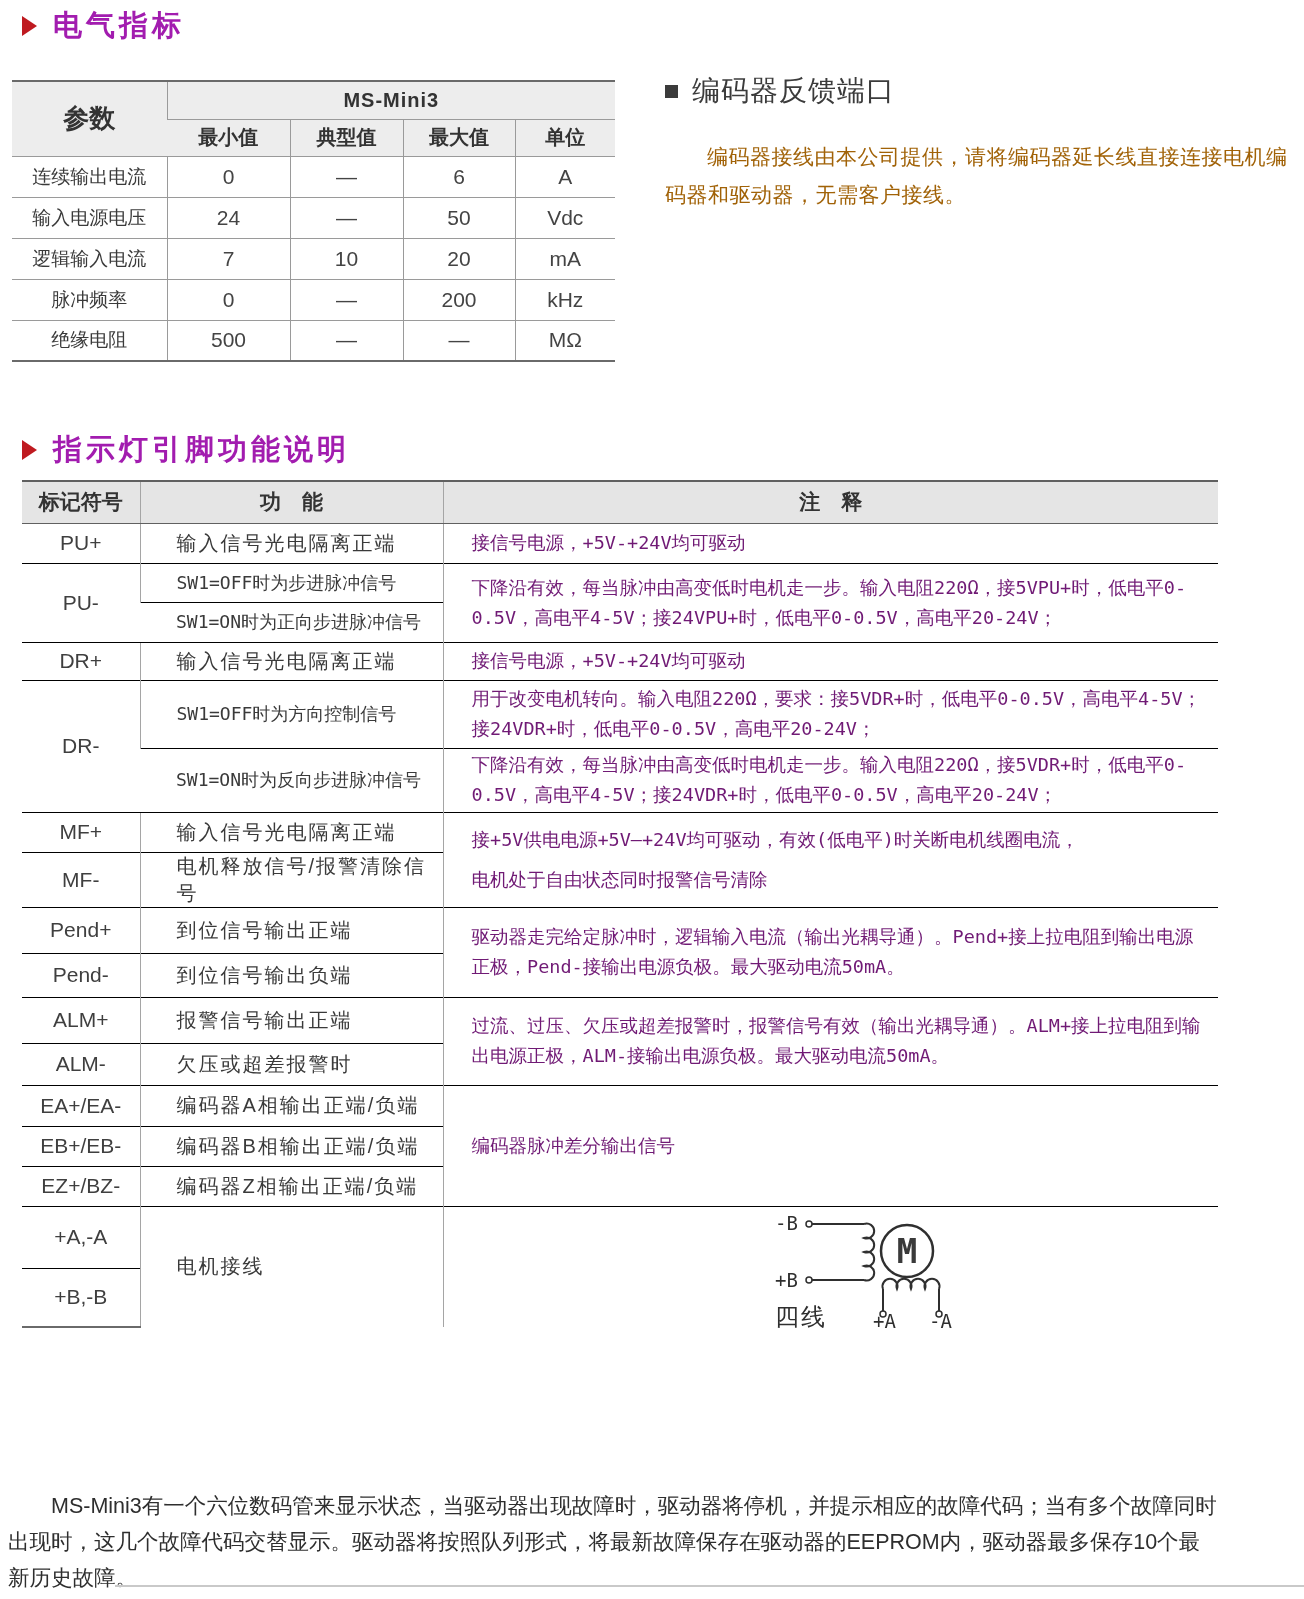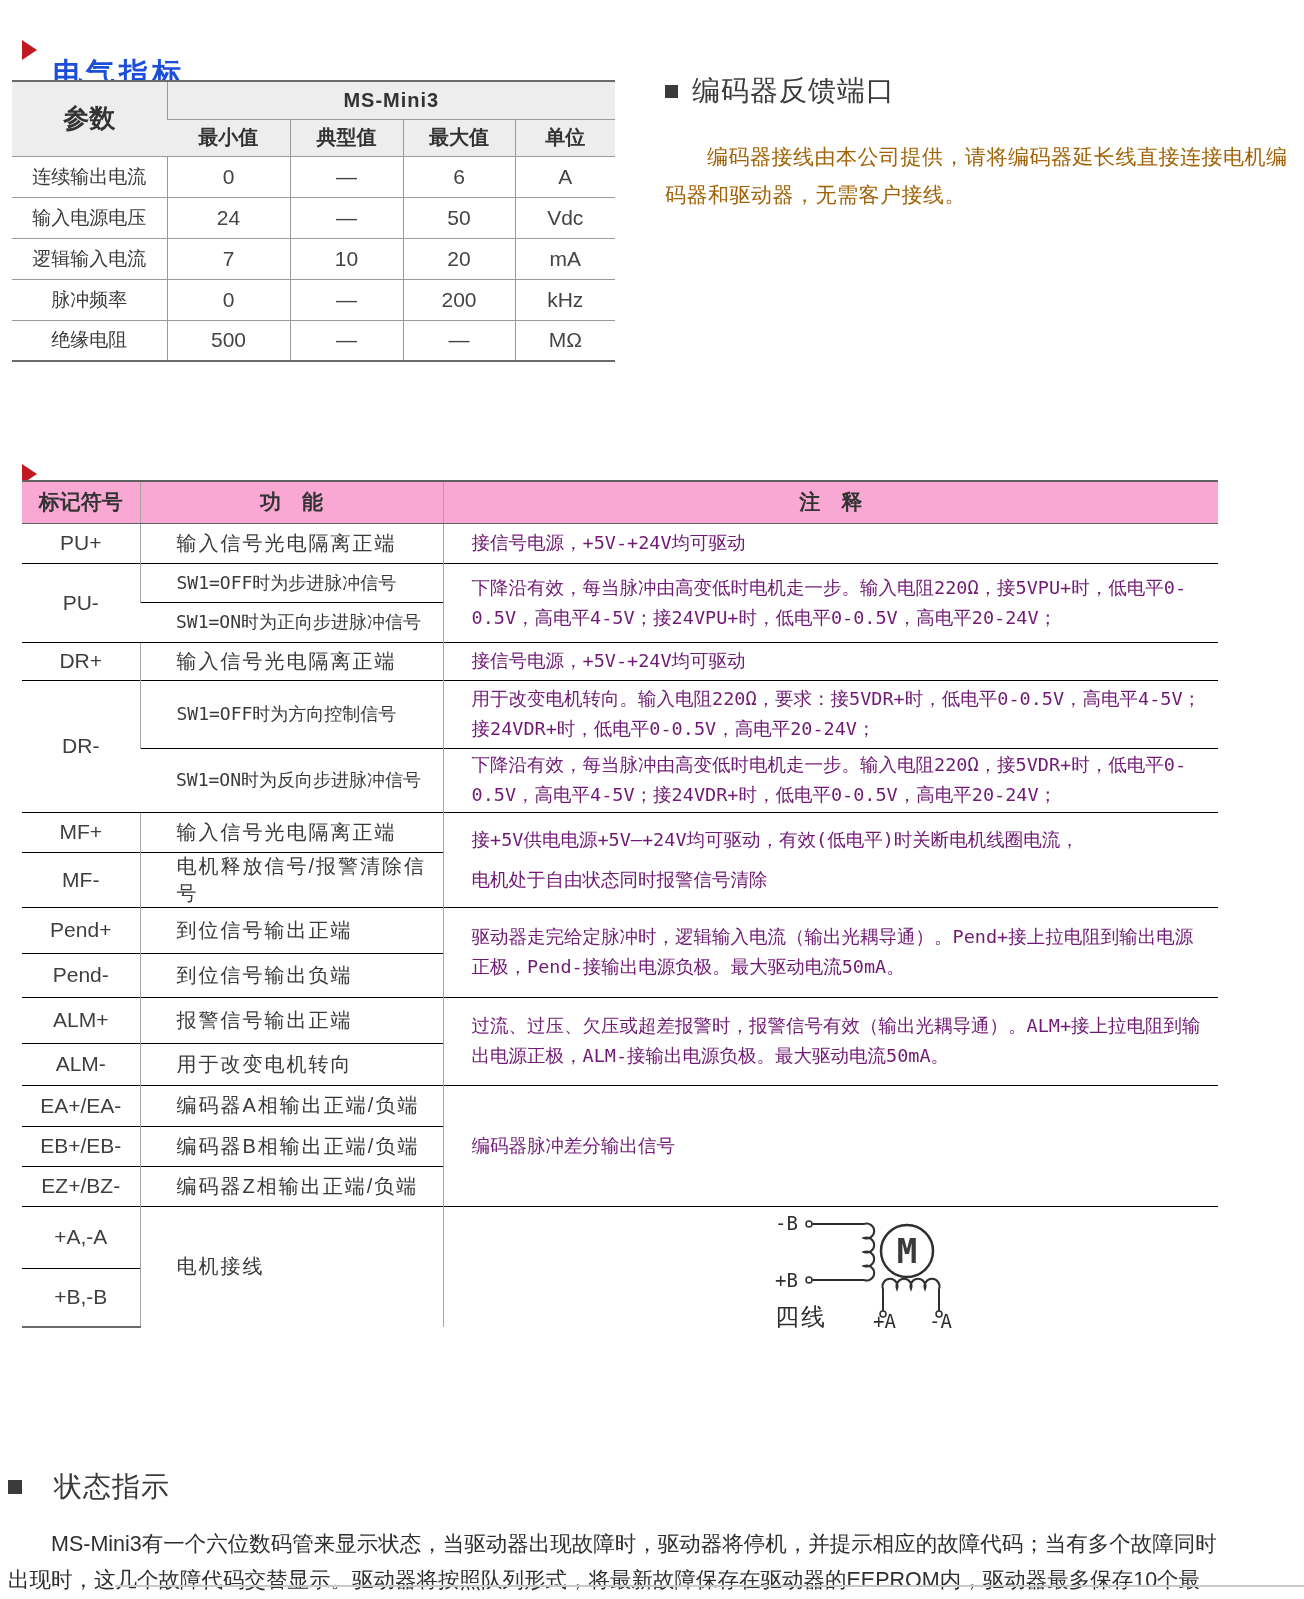--- a/index.html
+++ b/index.html
@@ -3,21 +3,21 @@
 <meta charset="utf-8">
 <style>
   * { margin:0; padding:0; box-sizing:border-box; }
   html,body { background:#ffffff; }
   body { font-family:"Liberation Sans", sans-serif; color:#3a3a3a; }
   .page { position:relative; width:1304px; height:1599px; background:#fff; overflow:hidden; }
 
   
   .sec-title { position:absolute; display:flex; align-items:center; gap:16px; }
   .tri { width:0; height:0; border-left:15px solid #bf1a20; border-top:10px solid transparent; border-bottom:10px solid transparent; }
-  .sec-title .txt { color:#1d4ed8; font-size:29px; font-weight:bold; letter-spacing:4px;margin-top:48px; }
+  .sec-title .txt { color:#a21caf; font-size:29px; font-weight:bold; letter-spacing:4px; }
 
   .sub-head { position:absolute; display:flex; align-items:center; gap:14px; }
   .sq { width:14px; height:14px; background:#3b3b3b; flex:0 0 auto; }
   .sub-head .txt { font-size:28px; color:#3b3b3b; letter-spacing:1px; }
 
   
   table { border-collapse:collapse; table-layout:fixed; }
   .spec-table { position:absolute; left:12px; top:80px; width:603px; font-size:20px; }
   .spec-table td { text-align:center; vertical-align:middle; }
   .spec-table td + td { border-left:1px solid #9a9a9a; }
@@ -32,21 +32,21 @@
   .spec-table tr.last td { border-bottom:2px solid #6a6a6a; }
 
   
   .enc { position:absolute; left:665px; top:72px; width:632px; }
   .enc .body { margin-top:28px; font-size:21px; line-height:38px; color:#a16207; text-indent:2em; letter-spacing:0.5px; }
 
   
   .pin-table { position:absolute; left:22px; top:480px; width:1196px; }
   .pin-table td { vertical-align:middle; border-top:1px solid #000000; }
   .pin-table td + td { border-left:1px solid #a5a5a5; }
-  .pin-table tr.head td { background:#f9a8d4; border-top:2px solid #606060; border-bottom:1px solid #606060; font-size:21px; font-weight:bold; text-align:center; color:#333; height:42px; }
+  .pin-table tr.head td { background:#e5e5e5; border-top:2px solid #606060; border-bottom:1px solid #606060; font-size:21px; font-weight:bold; text-align:center; color:#333; height:42px; }
   .pin-table tr.foot-line td { border-bottom:2px solid #6a6a6a; }
   .sym { text-align:center; font-size:21px; color:#3f3f3f; }
   .fn  { padding-left:36px; font-size:20px; letter-spacing:2px; color:#3a3a3a; }
   .fn.sw { font-family:"DejaVu Sans Mono", monospace; font-size:18px; letter-spacing:0; }
   .nt  { padding-left:28px; padding-right:8px; font-family:"DejaVu Sans Mono", monospace; font-size:18.5px; line-height:30px; color:#701a75; }
   .mf-line { line-height:40px; }
 
   
   .diagram-wrap { position:relative; height:120px; }
   .diagram { position:absolute; left:295px; top:2px; }
@@ -201,21 +201,21 @@
         <td class="sym">Pend-</td>
         <td class="fn">到位信号输出负端</td>
       </tr>
       <tr style="height:46px">
         <td class="sym">ALM+</td>
         <td class="fn">报警信号输出正端</td>
         <td class="nt" rowspan="2">过流、过压、欠压或超差报警时，报警信号有效（输出光耦导通）。ALM+接上拉电阻到输出电源正极，ALM-接输出电源负极。最大驱动电流50mA。</td>
       </tr>
       <tr style="height:42px">
         <td class="sym">ALM-</td>
-        <td class="fn">用于改变电机转向</td>
+        <td class="fn">欠压或超差报警时</td>
       </tr>
       <tr style="height:41px">
         <td class="sym">EA+/EA-</td>
         <td class="fn">编码器A相输出正端/负端</td>
         <td class="nt" rowspan="3">编码器脉冲差分输出信号</td>
       </tr>
       <tr style="height:40px">
         <td class="sym">EB+/EB-</td>
         <td class="fn">编码器B相输出正端/负端</td>
       </tr>
@@ -255,22 +255,18 @@
           </div>
         </td>
       </tr>
       <tr class="foot-line" style="height:58px">
         <td class="sym">+B,-B</td>
       </tr>
     </tbody>
   </table>
 
   <div class="status">
-    <div class="sub-head" style="position:static;">
-      <span class="sq"></span>
-      <span class="txt" style="margin-left:18px;">状态指示</span>
-    </div>
     <div class="body">MS-Mini3有一个六位数码管来显示状态，当驱动器出现故障时，驱动器将停机，并提示相应的故障代码；当有多个故障同时出现时，这几个故障代码交替显示。驱动器将按照队列形式，将最新故障保存在驱动器的EEPROM内，驱动器最多保存10个最新历史故障。</div>
   </div>
 
   <div class="bottom-rule"></div>
 
 </div>
 
 </body></html>

